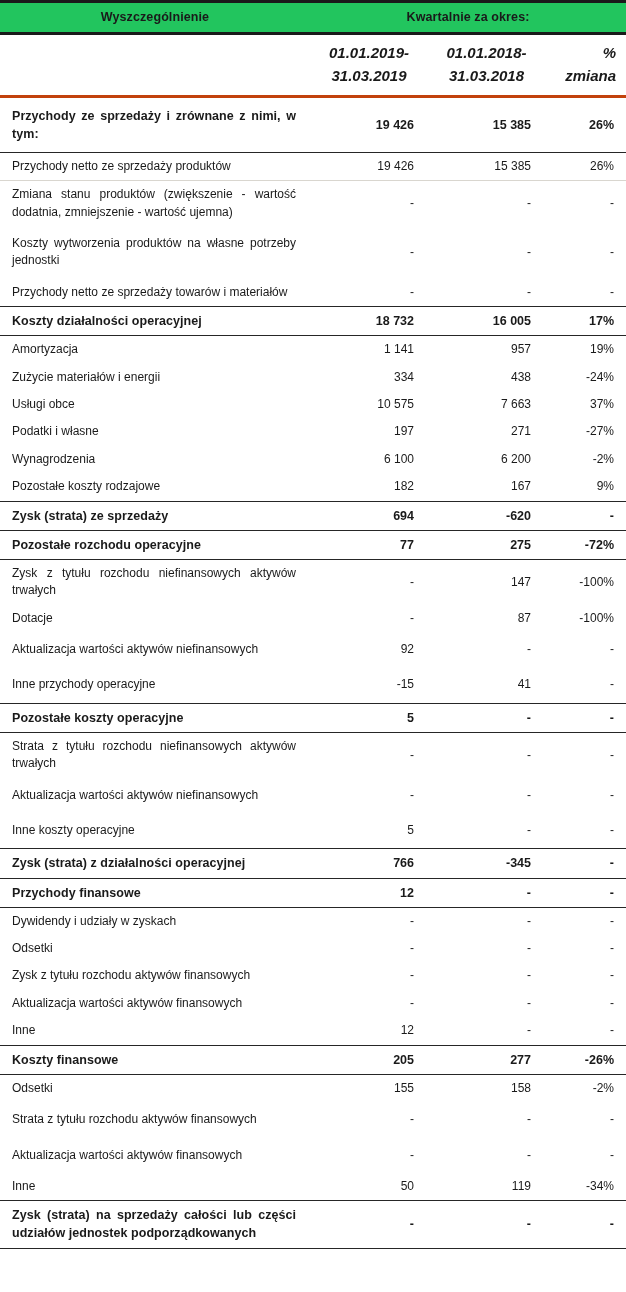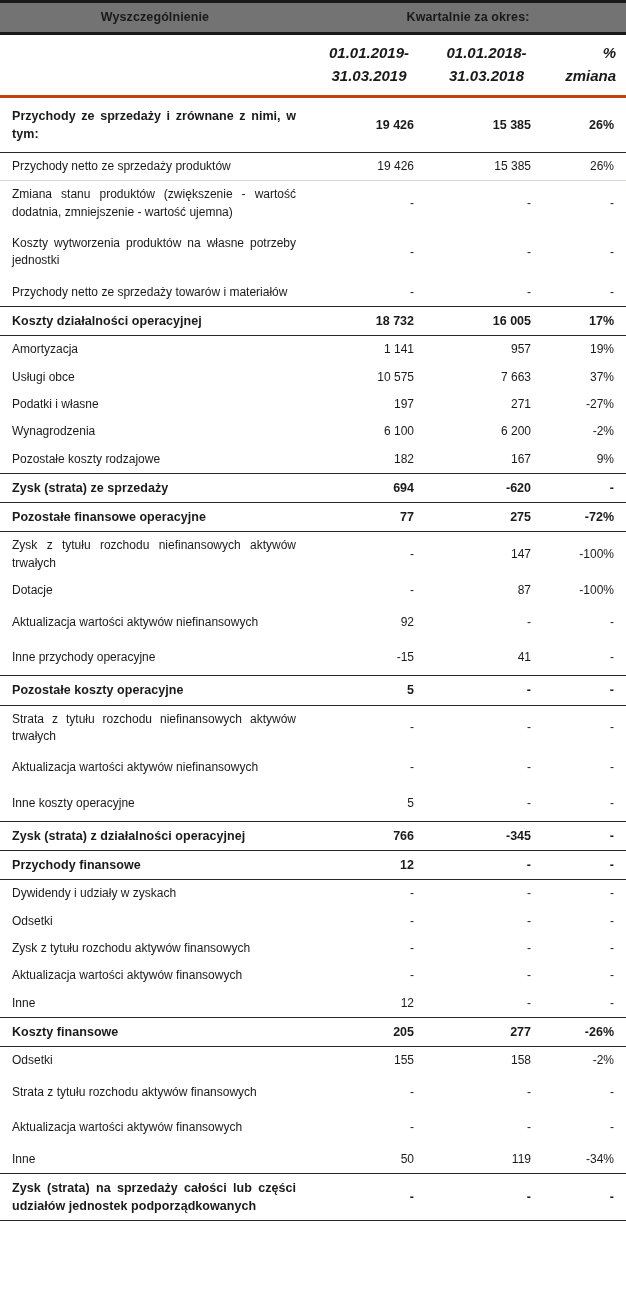--- a/index.html
+++ b/index.html
@@ -22,21 +22,21 @@
   }
 
   
   col.c-label { width: 310px; }
   col.c-p1    { width: 118px; }
   col.c-p2    { width: 117px; }
   col.c-pct   { width: 81px; }
 
   
   .hdr-top th {
-    background: #737373;
+    background: #22c55e;
     font-size: 12.5px;
     font-weight: bold;
     text-align: center;
     padding: 7px 6px 8px 6px;
     border-top: 3px solid #1a1a1a;
     border-bottom: 3px solid #1a1a1a;
     letter-spacing: 0.1px;
   }
   .hdr-sub th {
     background: #ffffff;
@@ -156,20 +156,26 @@
         <td class="num">16 005</td>
         <td class="pct">17%</td>
       </tr>
       <tr class="">
         <td class="label">Amortyzacja</td>
         <td class="num">1 141</td>
         <td class="num">957</td>
         <td class="pct">19%</td>
       </tr>
       <tr class="">
+        <td class="label">Zużycie materiałów i energii</td>
+        <td class="num">334</td>
+        <td class="num">438</td>
+        <td class="pct">-24%</td>
+      </tr>
+      <tr class="">
         <td class="label">Usługi obce</td>
         <td class="num">10 575</td>
         <td class="num">7 663</td>
         <td class="pct">37%</td>
       </tr>
       <tr class="">
         <td class="label">Podatki i własne</td>
         <td class="num">197</td>
         <td class="num">271</td>
         <td class="pct">-27%</td>
@@ -186,21 +192,21 @@
         <td class="num">167</td>
         <td class="pct">9%</td>
       </tr>
       <tr class="bold rule-top rule-bot">
         <td class="label">Zysk (strata) ze sprzedaży</td>
         <td class="num">694</td>
         <td class="num">-620</td>
         <td class="pct">-</td>
       </tr>
       <tr class="bold rule-bot">
-        <td class="label">Pozostałe finansowe operacyjne</td>
+        <td class="label">Pozostałe rozchodu operacyjne</td>
         <td class="num">77</td>
         <td class="num">275</td>
         <td class="pct">-72%</td>
       </tr>
       <tr class="">
         <td class="label">Zysk z tytułu rozchodu niefinansowych aktywów trwałych</td>
         <td class="num">-</td>
         <td class="num">147</td>
         <td class="pct">-100%</td>
       </tr>

